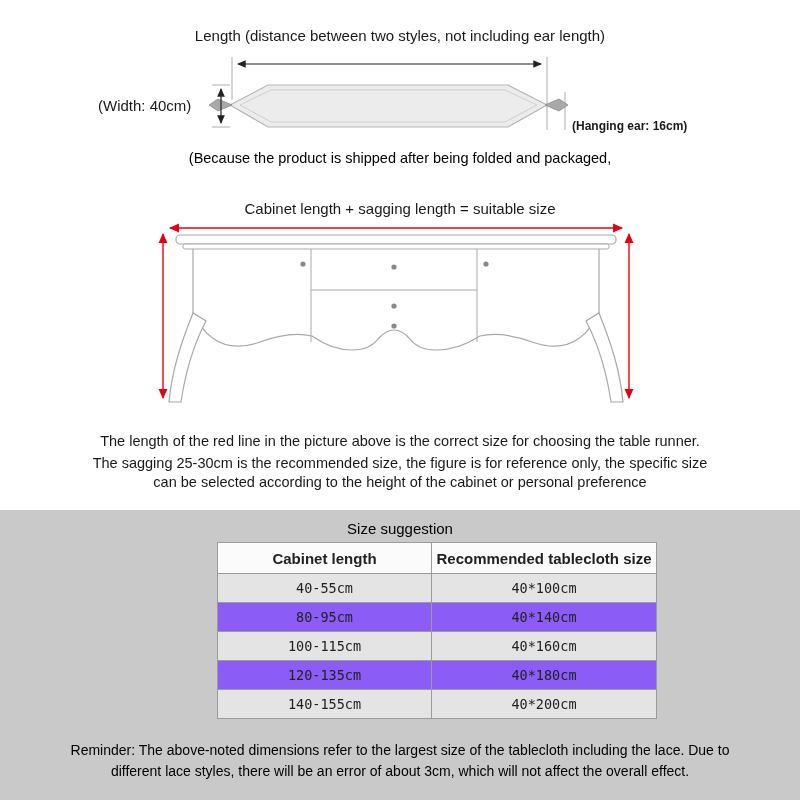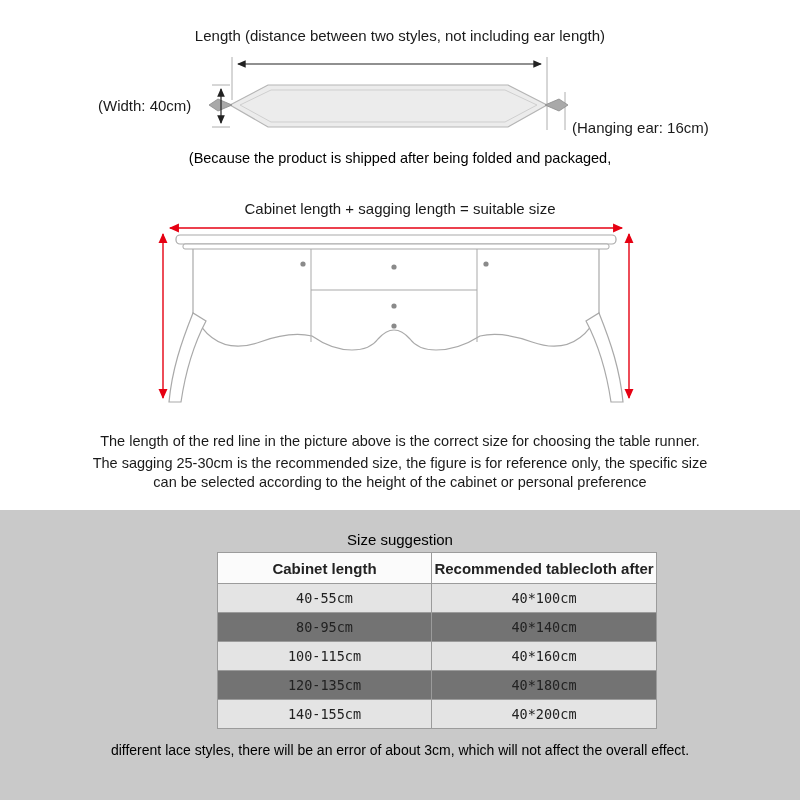--- a/index.html
+++ b/index.html
@@ -11,34 +11,34 @@
     color:#1a1a1a;
     overflow:hidden;
   }
   .abs { position:absolute; }
   .center { left:0; right:0; text-align:center; }
   .red { color:#000000; }
 
   .title-length { top:27px; font-size:15px; }
   .runner-svg { top:50px; left:0; }
   .width-label { top:97px; left:98px; font-size:15px; }
-  .ear-label { top:119px; left:572px; font-size:15px; }
+  .ear-label { top:119px; left:572px; font-size:12px;font-weight:bold; }
   .warning { top:148px; font-size:14.5px; line-height:21px; }
   .formula { top:200px; font-size:15px; }
   .cabinet-svg { top:218px; left:0; }
 
   .note1 { top:432px; font-size:14.5px; line-height:19px; }
   .note2 { top:454px; font-size:14.5px; line-height:19px; }
 
   .gray-section {
     top:510px; left:0; width:800px; height:290px;
     background:#c9c9c9;
   }
-  .size-title { top:21px; font-size:15px; }
-  .table-wrap { top:42px; left:185px; width:380px;padding-left:32px; }
+  .size-title { top:10px; font-size:15px; }
+  .table-wrap { top:32px; left:185px; width:380px;padding-left:32px; }
   table.size-table {
     width:440px;
     border-collapse:collapse;
     font-size:14px;
   }
   table.size-table th, table.size-table td {
     border:1px solid #9b9b9b;
     text-align:center;
     height:29px;
     color:#222;
@@ -48,21 +48,21 @@
     font-weight:600;
     font-size:15px;
     height:31px;
   }
   table.size-table td {
     font-family:"DejaVu Sans Mono", monospace;
     font-size:13.5px;
   }
   table.size-table td:first-child { width:214px; }
   tr.r-odd td  { background:#e4e4e4;text-align:center; }
-  tr.r-even td { background:#737373; }
+  tr.r-even td { background:#8b5cf6; }
 
   .reminder { top:230px; font-size:14px; line-height:21px; }
 </style>
 </head>
 <body>
 
 <div class="abs center title-length">Length (distance between two styles, not including ear length)</div>
 
 <svg class="abs runner-svg" width="800" height="100" viewBox="0 0 800 100">
   <defs>
@@ -138,21 +138,21 @@
 </div>
 
 <div class="abs gray-section">
   <div class="abs center size-title red">Size suggestion</div>
 
   <div class="abs table-wrap">
     <table class="size-table">
       <thead>
         <tr>
           <th>Cabinet length</th>
-          <th>Recommended tablecloth after</th>
+          <th>Recommended tablecloth size</th>
         </tr>
       </thead>
       <tbody>
         <tr class="r-odd">
           <td>40-55cm</td>
           <td>40*100cm</td>
         </tr>
         <tr class="r-even">
           <td>80-95cm</td>
           <td>40*140cm</td>
@@ -167,15 +167,16 @@
         </tr>
         <tr class="r-odd">
           <td>140-155cm</td>
           <td>40*200cm</td>
         </tr>
       </tbody>
     </table>
   </div>
 
   <div class="abs center reminder red">
+    <div>Reminder: The above-noted dimensions refer to the largest size of the tablecloth including the lace. Due to</div>
     <div>different lace styles, there will be an error of about 3cm, which will not affect the overall effect.</div>
   </div>
 </div>
 
 </body></html>

